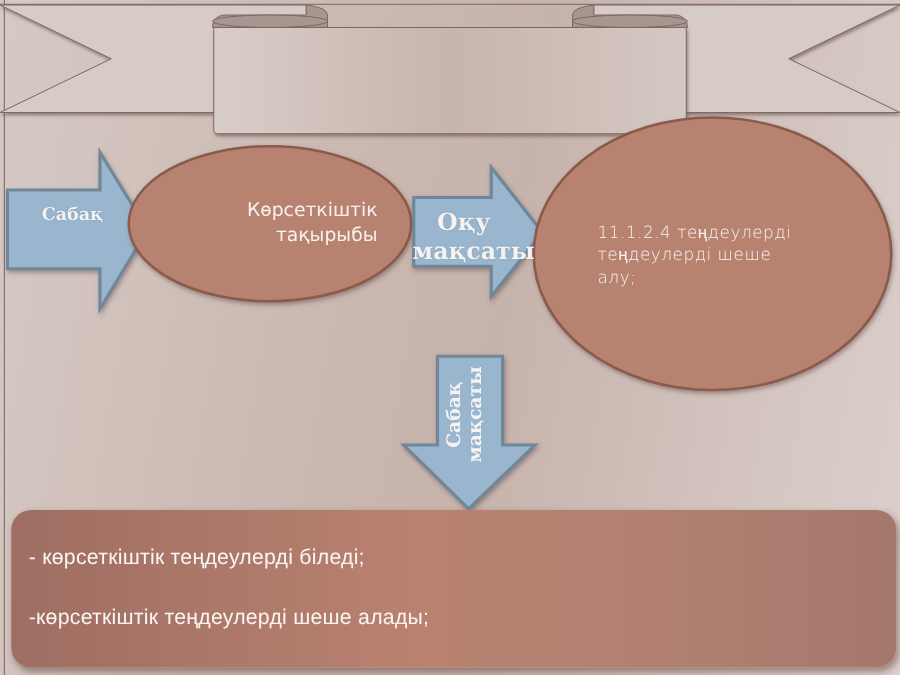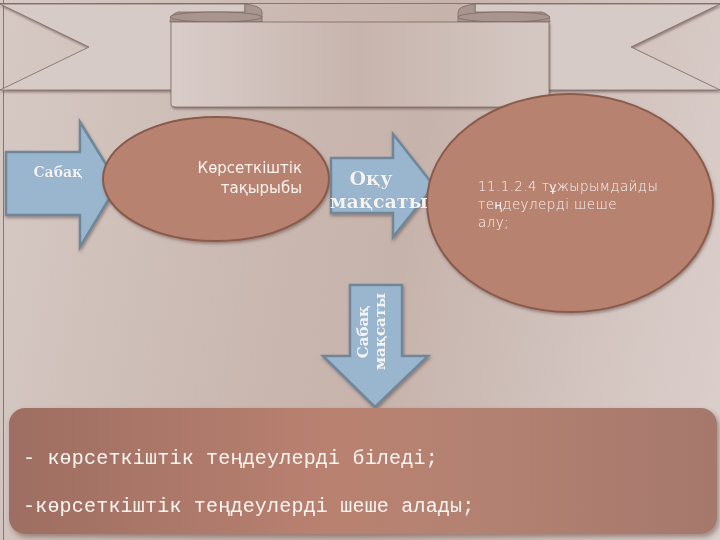--- a/index.html
+++ b/index.html
@@ -18,22 +18,22 @@
     .ellipse-text {
       position:absolute; color:#f8f2ef; text-align:right; font-family:"DejaVu Sans", sans-serif;
     }
     .panel {
       position:absolute; left:9px; top:408px; width:708px; height:126px;
       border-radius:16px;
       background: linear-gradient(90deg, #9e6e62 0%, #b98170 45%, #b48272 65%, #a5786c 100%);
       box-shadow: 2px 3px 5px rgba(80,50,45,0.45);
     }
     .panel-line {
-      position:absolute; left:14px; color:#fbf5f2; font-size:20px; white-space:pre;
-      font-family:Liberation Mono, monospace; letter-spacing:0.2px;margin-top:11px;
+      position:absolute; left:14px; color:#fbf5f2; font-size:17px; white-space:pre;
+      font-family:Liberation Sans, sans-serif; letter-spacing:0.2px;
     }
     .vert-label {
       position:absolute; color:#f5f3f2; font-family:"DejaVu Serif", serif; font-weight:bold;
       font-size:15px; line-height:1.15; text-align:center;
       transform: rotate(-90deg); transform-origin: center center; white-space:nowrap;
     }
   </style>
 </head>
 <body>
 
@@ -97,21 +97,21 @@
   <div>Көрсеткіштік</div>
   <div>тақырыбы</div>
 </div>
 
 <div class="arrow-label" style="left:330px; top:167px; width:82px; font-size:19px;">
   <div>Оқу</div>
   <div>мақсаты</div>
 </div>
 
 <div class="ellipse-text" style="left:478px; top:178px; width:200px; text-align:left; font-size:13.5px; line-height:1.32; font-weight:300; letter-spacing:0.4px;">
-  <div>11.1.2.4  тұжырымдайды</div>
+  <div>11.1.2.4  теңдеулерді</div>
   <div>теңдеулерді шеше</div>
   <div>алу;</div>
 </div>
 
 <div class="vert-label" style="left:337px; top:312px; width:76px; height:40px;">
   <div>Сабақ</div>
   <div>мақсаты</div>
 </div>
 
 <div class="panel">

